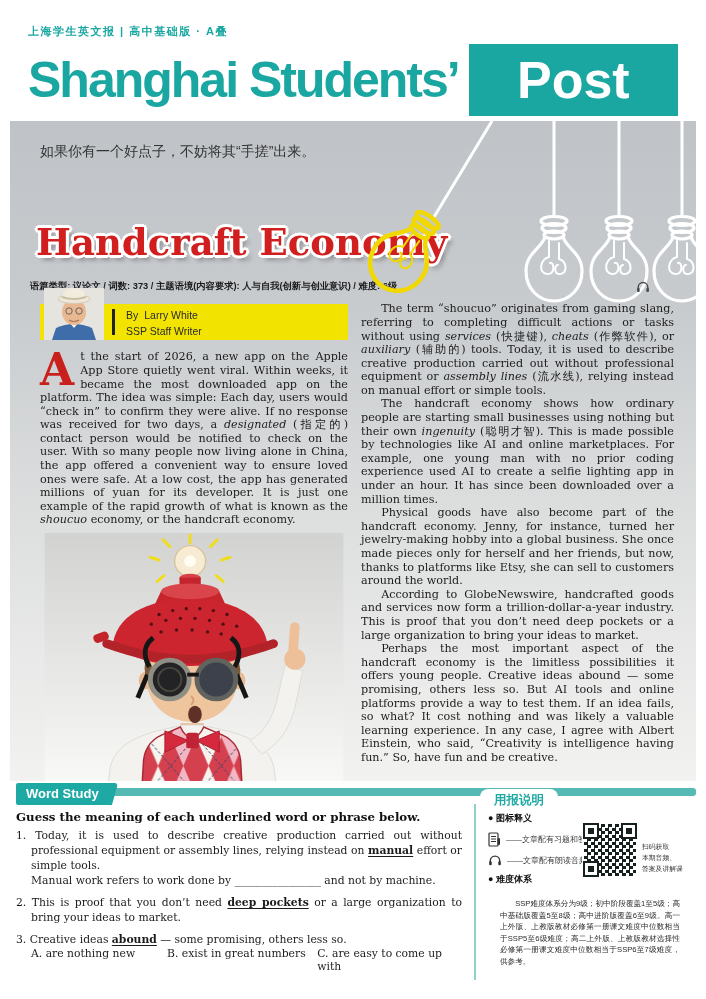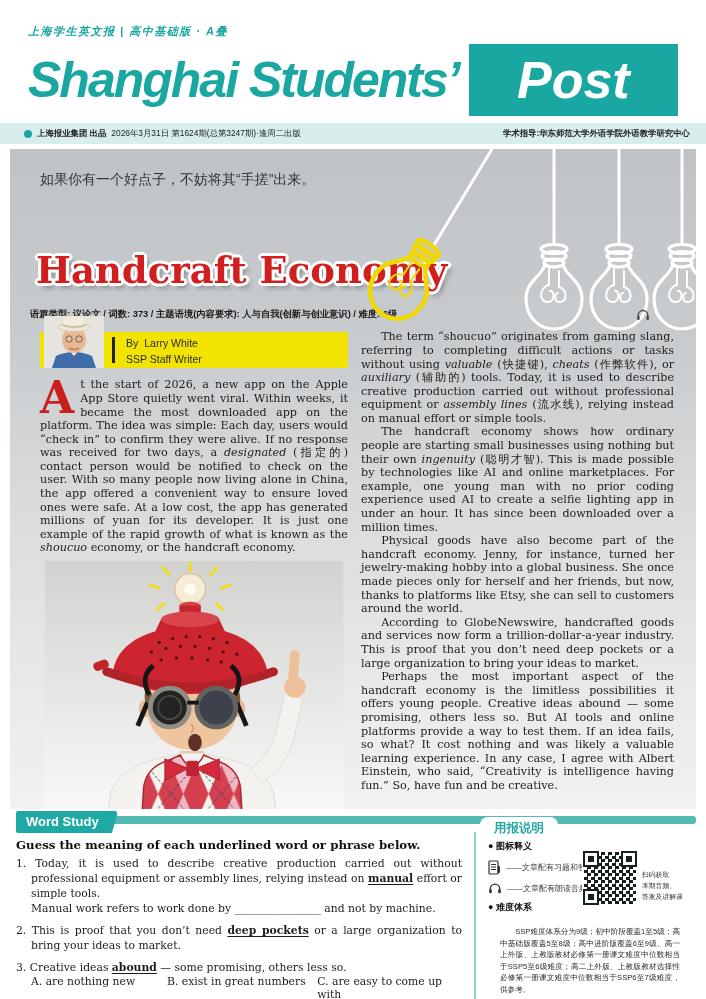--- a/index.html
+++ b/index.html
@@ -1,20 +1,20 @@
 <!DOCTYPE html>
 <html><head>
 <meta charset="utf-8">
 <style>
   html,body{margin:0;padding:0;}
   body{width:706px;height:999px;background:#fff;font-family:"Liberation Sans","DejaVu Sans",sans-serif;}
   .page{position:relative;width:706px;height:999px;background:#fff;overflow:hidden;}
 
   
-  .mast-top{padding:24px 28px 0 28px;font-style:italic;}
+  .mast-top{padding:24px 28px 0 28px;}
   .edition{color:#1aa7a2;font-weight:bold;font-size:11px;letter-spacing:1.5px;}
   .title-row{display:flex;align-items:stretch;margin-top:5px;height:72px;text-align:center;}
   .title-main{color:#1aa7a2;font-size:50px;font-weight:bold;letter-spacing:-2px;line-height:72px;white-space:nowrap;}
   .title-post{background:#1aa7a2;color:#fff;font-size:52px;font-weight:bold;margin-left:10px;flex:1;display:flex;align-items:center;justify-content:center;line-height:1;}
   .subbar{margin-top:7px;background:#d7eeed;display:flex;justify-content:space-between;align-items:center;padding:5px 16px 5px 24px;font-size:8.4px;color:#222;}
   .subbar-left{display:flex;align-items:center;gap:5px;}
   .pub-dot{width:8px;height:8px;border-radius:50%;background:#1aa7a2;display:inline-block;}
   .pub-name{font-weight:bold;}
   .subbar-right{font-weight:bold;}
 
@@ -86,28 +86,20 @@
 
 <div class="page">
 
   <header>
     <div class="mast-top">
       <div class="edition">上海学生英文报 | 高中基础版 · A叠</div>
       <div class="title-row">
         <span class="title-main">Shanghai Students’</span>
         <span class="title-post">Post</span>
       </div>
-    </div>
-    <div class="subbar">
-      <div class="subbar-left">
-        <span class="pub-dot"></span>
-        <span class="pub-name">上海报业集团 出品</span>
-        <span>2026年3月31日 第1624期(总第3247期)·逢周二出版</span>
-      </div>
-      <div class="subbar-right">学术指导:华东师范大学外语学院外语教学研究中心</div>
     </div>
   </header>
 
   <section class="article">
 
     <svg class="bulbs" width="336" height="198" viewBox="0 0 336 198">
       <defs>
         <g id="bulbShape" fill="none" stroke="currentColor" stroke-linecap="round">
           <ellipse cx="0" cy="4" rx="13" ry="4.5"></ellipse>
           <ellipse cx="0" cy="11" rx="12" ry="4.5"></ellipse>
@@ -250,21 +242,21 @@
           <rect x="252" y="92" width="10" height="38" rx="5" fill="#eec09a" transform="rotate(4 257 110)"></rect>
           <circle cx="258" cy="130" r="11" fill="#eec09a"></circle>
           <path d="M100,268 L102,234 C104,218 114,210 126,206 L140,200 C146,214 158,214 164,200 L178,206 C190,210 200,218 202,234 L204,268 Z" fill="url(#argyle)" stroke="#a82836" stroke-width="1.5"></path>
           <polygon points="124,204 148,214 124,226" fill="#d7293d" stroke="#a51f2f" stroke-width="1"></polygon>
           <polygon points="180,204 156,214 180,226" fill="#d7293d" stroke="#a51f2f" stroke-width="1"></polygon>
           <rect x="146" y="206" width="13" height="16" rx="3" fill="#bf2335"></rect>
         </svg>
       </div>
 
       <div class="col-right">
-        <p>The term “shoucuo” originates from gaming slang, referring to completing difficult actions or tasks without using <i>valuable</i> (快捷键), <i>cheats</i> (作弊软件), or <i>auxiliary</i> (辅助的) tools. Today, it is used to describe creative production carried out without professional equipment or <i>assembly lines</i> (流水线), relying instead on manual effort or simple tools.</p>
+        <p>The term “shoucuo” originates from gaming slang, referring to completing difficult actions or tasks without using <i>services</i> (快捷键), <i>cheats</i> (作弊软件), or <i>auxiliary</i> (辅助的) tools. Today, it is used to describe creative production carried out without professional equipment or <i>assembly lines</i> (流水线), relying instead on manual effort or simple tools.</p>
         <p>The handcraft economy shows how ordinary people are starting small businesses using nothing but their own <i>ingenuity</i> (聪明才智). This is made possible by technologies like AI and online marketplaces. For example, one young man with no prior coding experience used AI to create a selfie lighting app in under an hour. It has since been downloaded over a million times.</p>
         <p>Physical goods have also become part of the handcraft economy. Jenny, for instance, turned her jewelry-making hobby into a global business. She once made pieces only for herself and her friends, but now, thanks to platforms like Etsy, she can sell to customers around the world.</p>
         <p>According to GlobeNewswire, handcrafted goods and services now form a trillion-dollar-a-year industry. This is proof that you don’t need deep pockets or a large organization to bring your ideas to market.</p>
         <p>Perhaps the most important aspect of the handcraft economy is the limitless possibilities it offers young people. Creative ideas abound — some promising, others less so. But AI tools and online platforms provide a way to test them. If an idea fails, so what? It cost nothing and was likely a valuable learning experience. In any case, I agree with Albert Einstein, who said, “Creativity is intelligence having fun.” So, have fun and be creative.</p>
       </div>
     </div>
   </section>
 
   <section class="ws">
     <div class="ws-strip">

